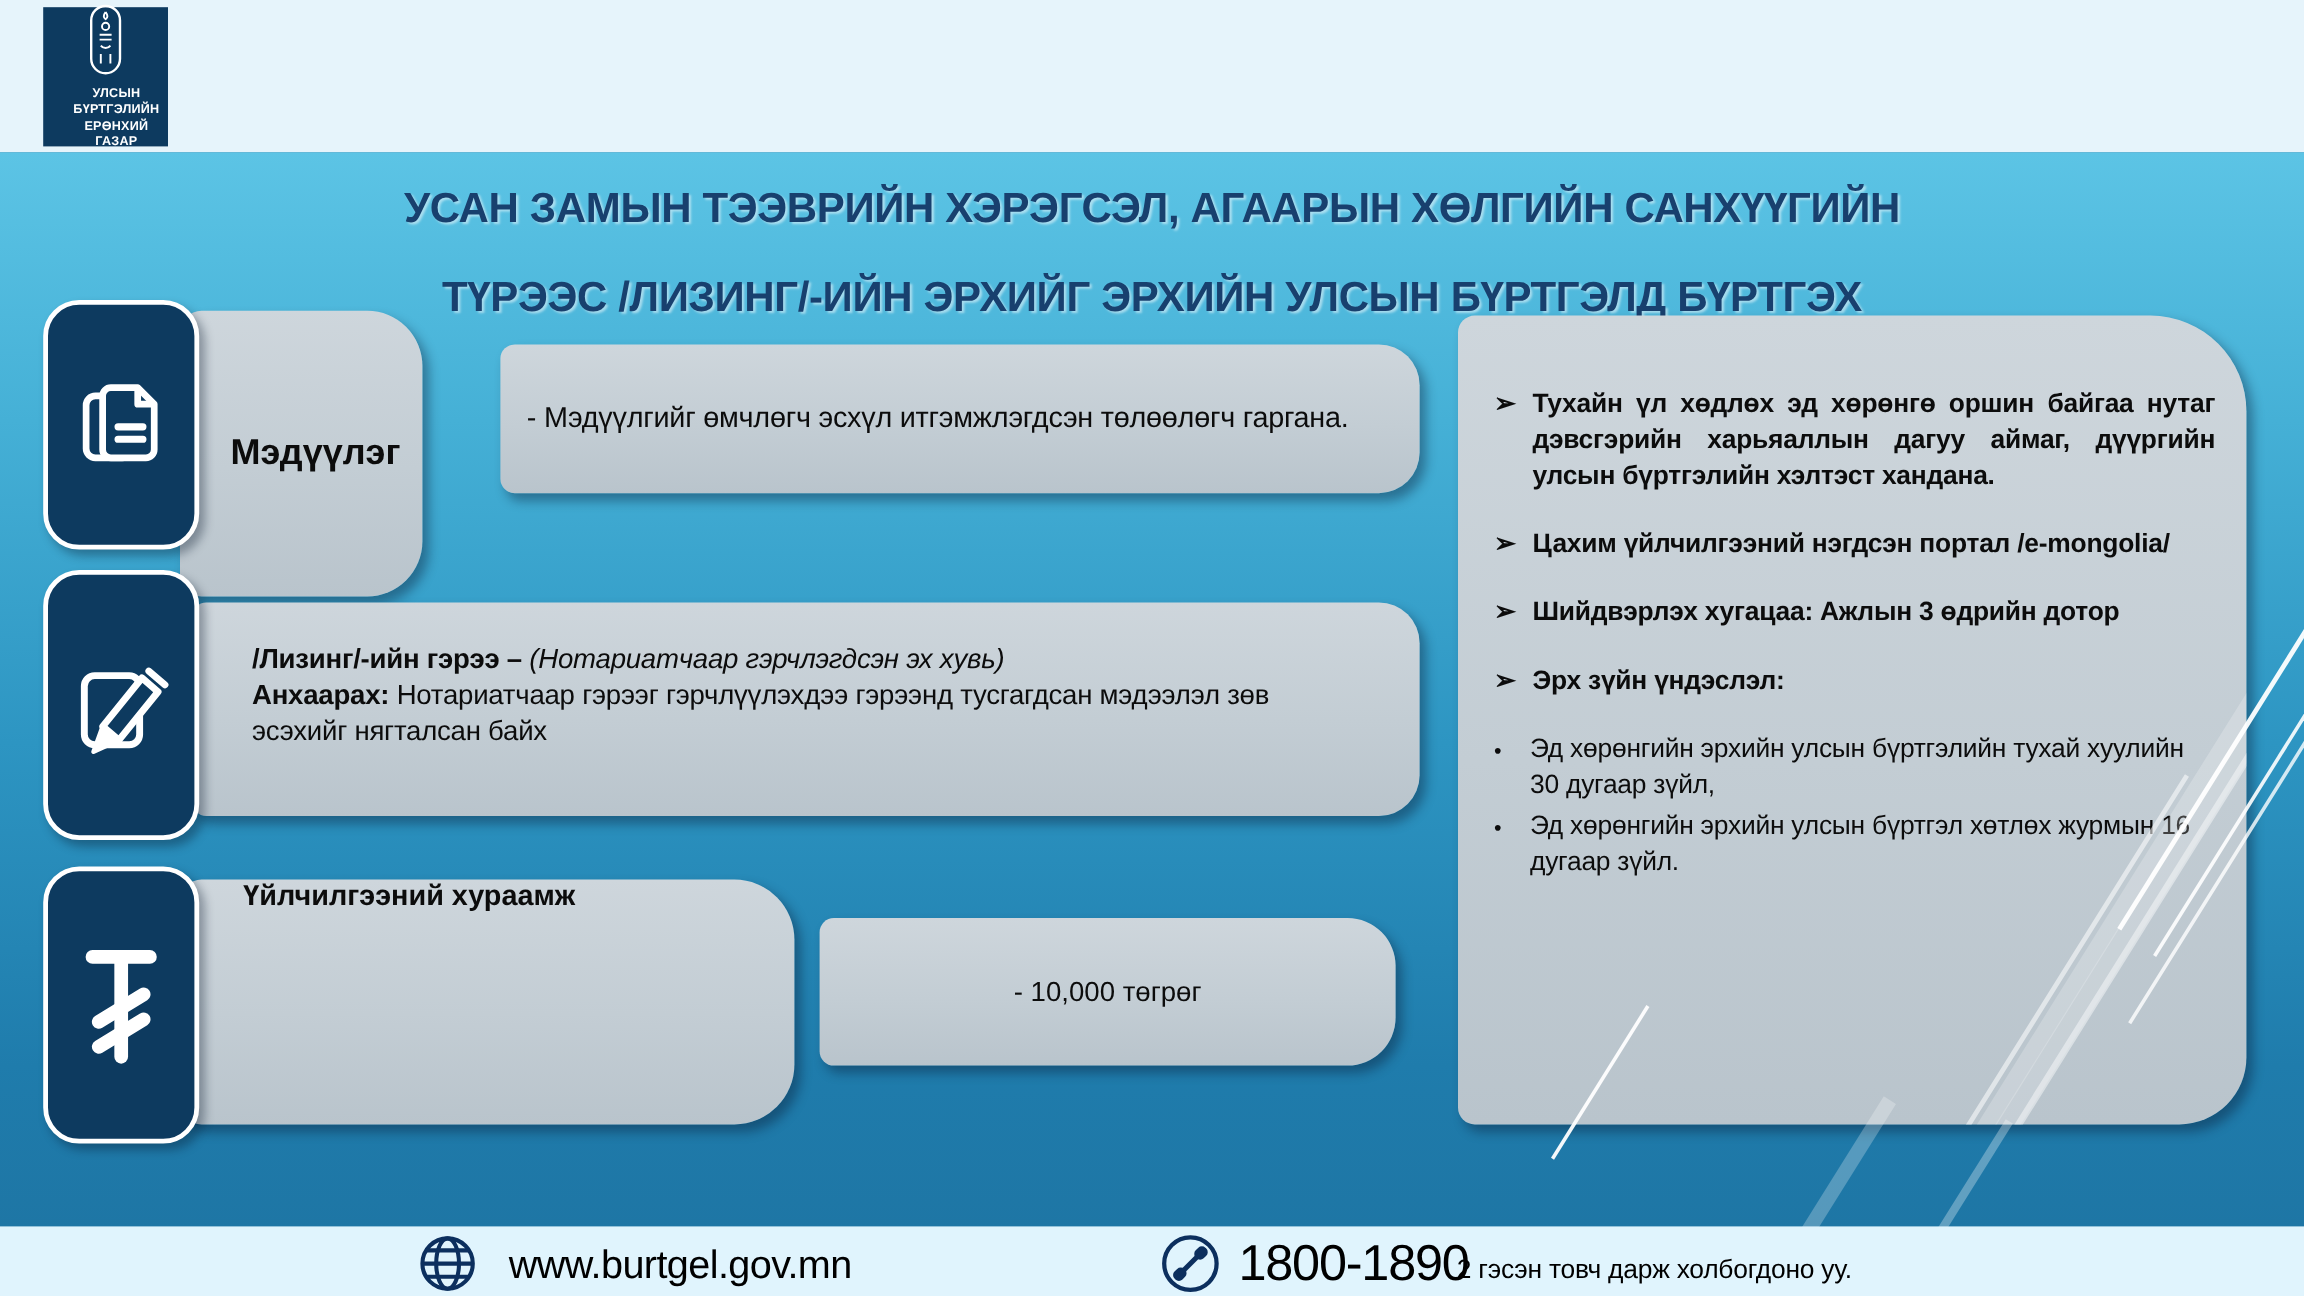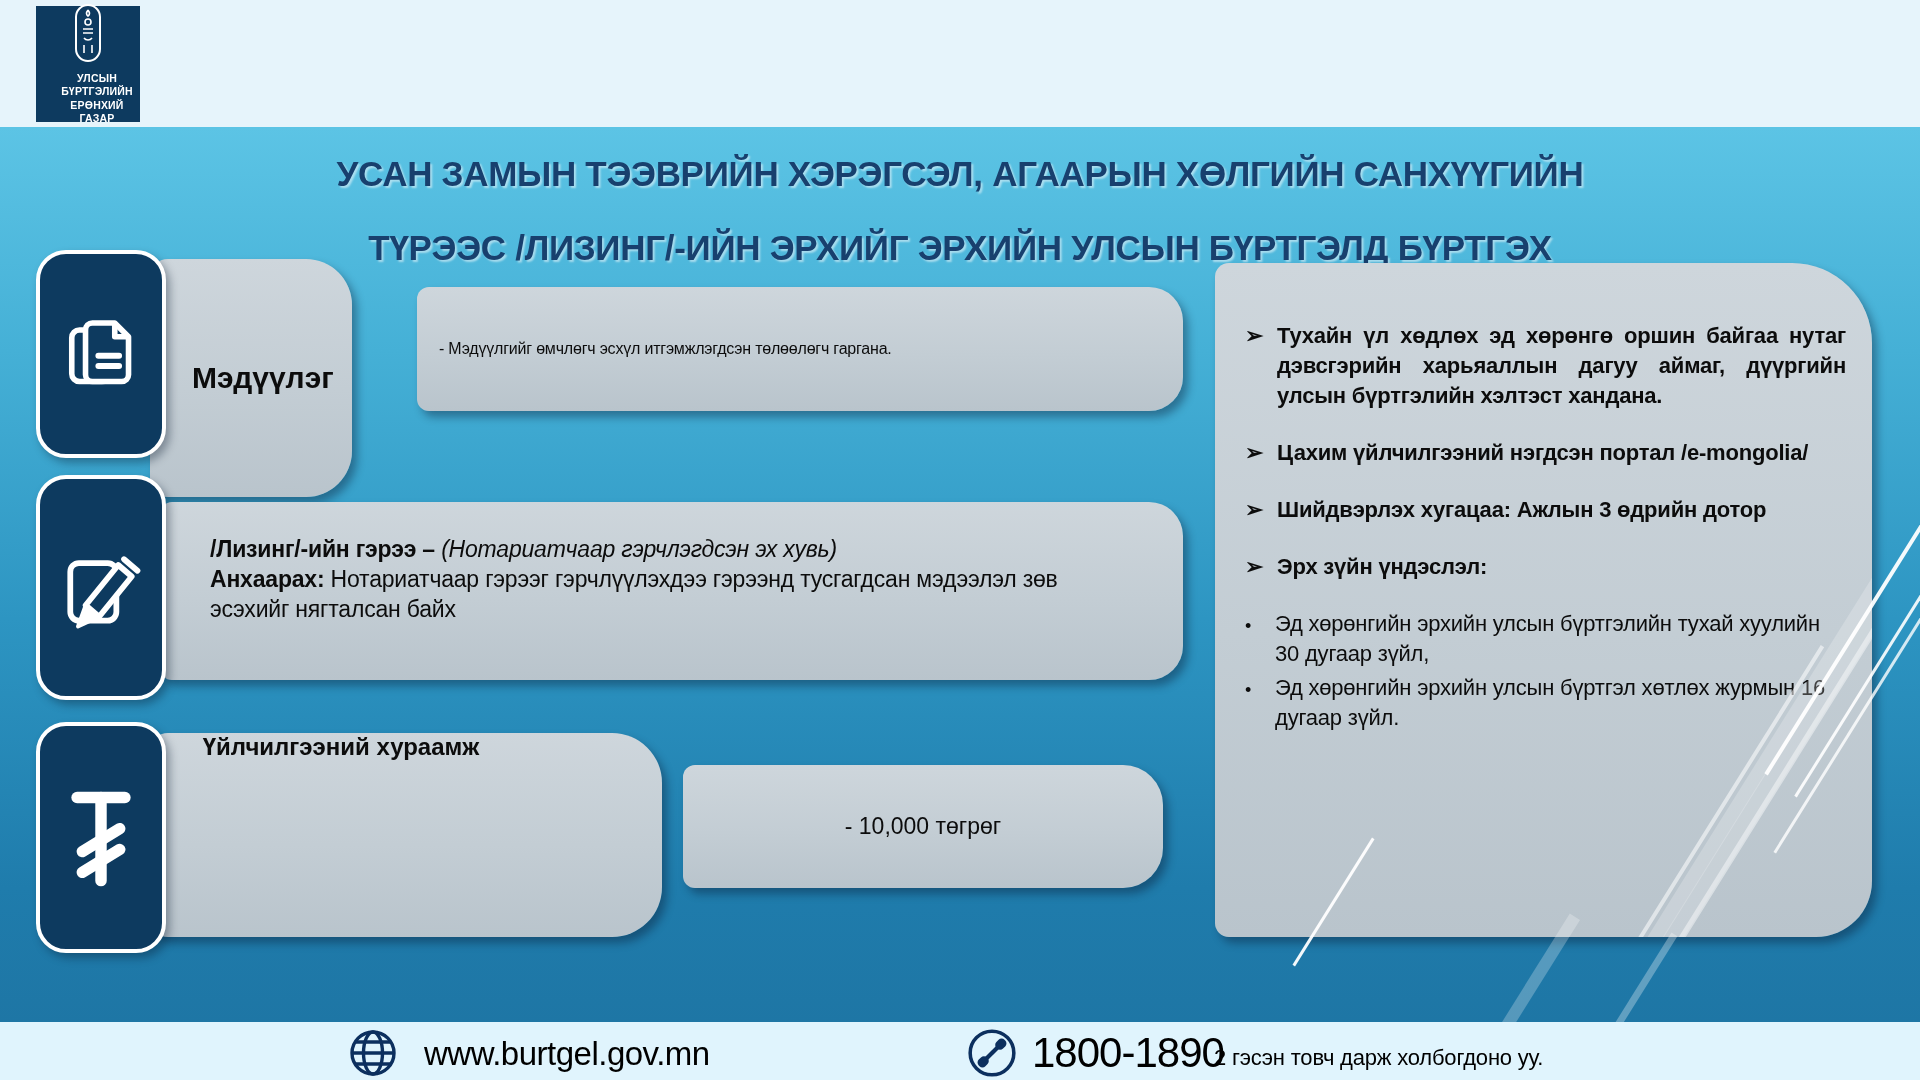--- a/index.html
+++ b/index.html
@@ -30,21 +30,21 @@
             box-shadow:4px 5px 8px rgba(5,20,40,.35);}
   .gray-box{position:absolute;background:linear-gradient(180deg,#ced6dc 0%,#c3cdd4 55%,#b9c4cc 100%);
             box-shadow:5px 6px 9px rgba(8,20,45,.38);color:#0c0c0c;}
 
   .row1-icon{left:36px;top:123px;width:130px;height:208px;}
   .row1-label{left:150px;top:132px;width:202px;height:238px;border-radius:18px 46px 46px 18px;
               display:flex;align-items:center;padding-left:42px;box-sizing:border-box;
               font-weight:bold;font-size:30px;}
   .row1-text{left:417px;top:160px;width:766px;height:124px;border-radius:12px 34px 34px 12px;
              display:flex;align-items:center;padding-left:22px;box-sizing:border-box;
-             font-size:16px;letter-spacing:-.2px;}
+             font-size:24px;letter-spacing:-.2px;}
 
   .row2-icon{left:36px;top:348px;width:130px;height:225px;}
   .row2-box{left:160px;top:375px;width:1023px;height:178px;border-radius:12px 34px 34px 12px;
             padding:32px 28px 0 36px;box-sizing:border-box;font-size:23px;line-height:30px;
             letter-spacing:-.2px;}
   .row2-indent{margin-left:14px;}
 
   .row3-icon{left:36px;top:595px;width:130px;height:231px;}
   .row3-label{left:150px;top:606px;width:512px;height:204px;border-radius:18px 50px 50px 18px;
               display:flex;justify-content:center;padding-right:130px;

